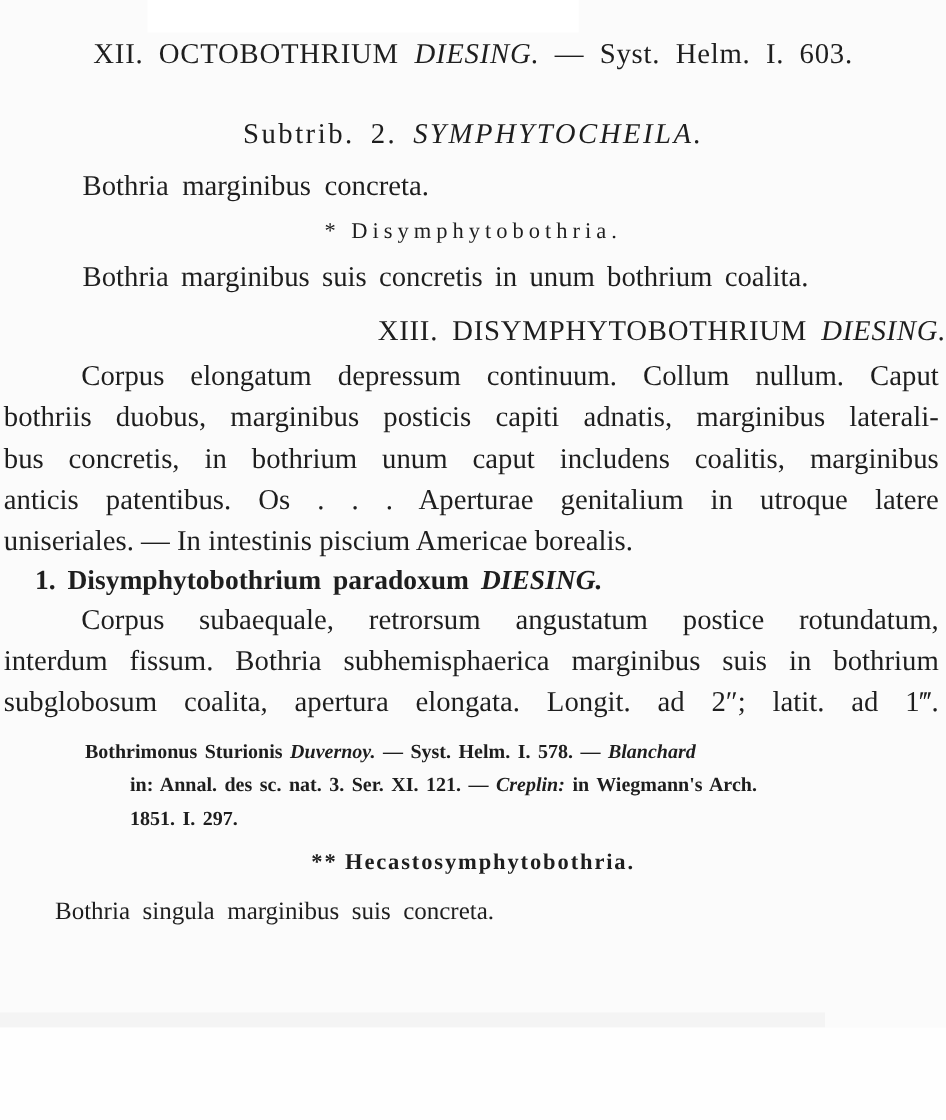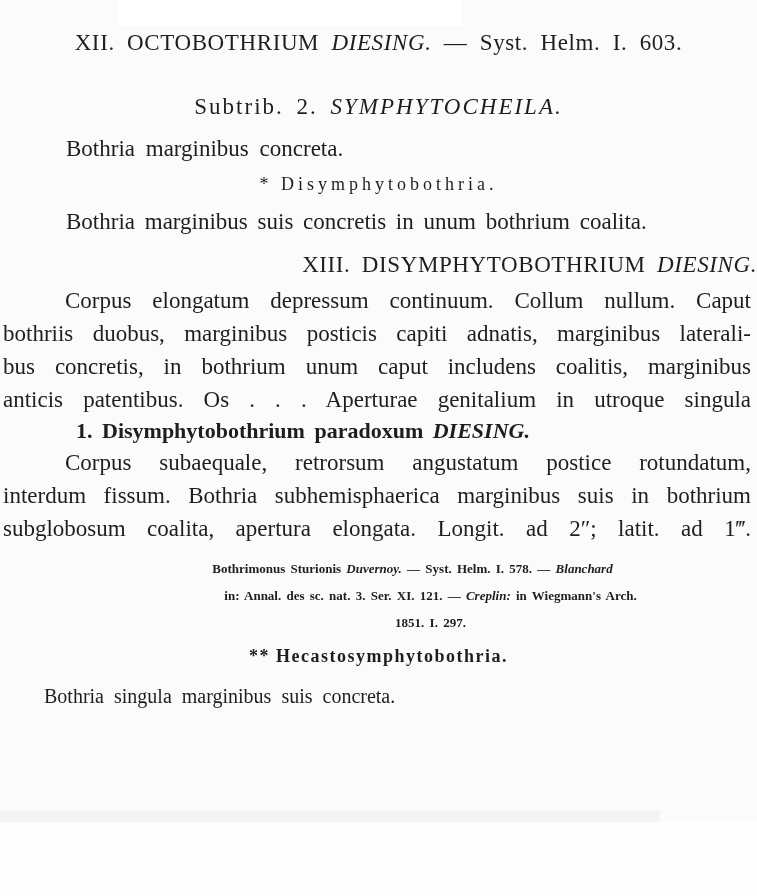--- a/index.html
+++ b/index.html
@@ -80,30 +80,28 @@
   .para1 { margin-top: 4px; }
   .bl { }
   .jl { text-align: justify; text-align-last: justify; }
   .ind { padding-left: 62px; }
   .sp-head {
     padding-left: 28px;
     font-size: 22px;
     font-weight: bold;
     line-height: 30px;
     word-spacing: 4px;
-    margin-left: 48px;
   }
   .refblock {
     margin-top: 10px;
-    font-size: 13px;
+    font-size: 16px;
     font-weight: bold;
     line-height: 27px;
     word-spacing: 2px;
     white-space: nowrap;
-    text-align: center;
   }
   .ref-l1 { padding-left: 68px; }
   .ref-l2, .ref-l3 { padding-left: 104px; }
   .group-2star {
     margin-top: 8px;
     text-align: center;
     font-size: 18px;
     font-weight: bold;
     letter-spacing: 1.5px;
     line-height: 24px;
@@ -144,21 +142,22 @@
 
   <div class="keyline key2">Bothria marginibus suis concretis in unum bothrium coalita.</div>
 
   <div class="h13"><span>XIII. DISYMPHYTOBOTHRIUM </span><span class="it">DIESING.</span></div>
 
 
   <div class="para para1">
     <div class="bl jl ind">Corpus elongatum depressum continuum. Collum nullum. Caput</div>
     <div class="bl jl">bothriis duobus, marginibus posticis capiti adnatis, marginibus laterali-</div>
     <div class="bl jl">bus concretis, in bothrium unum caput includens coalitis, marginibus</div>
-    <div class="bl jl">anticis patentibus. Os . . . Aperturae genitalium in utroque singula</div>
+    <div class="bl jl">anticis patentibus. Os . . . Aperturae genitalium in utroque latere</div>
+    <div class="bl">uniseriales. — In intestinis piscium Americae borealis.</div>
   </div>
 
   <div class="sp-head"><span>1. Disymphytobothrium paradoxum </span><span class="it">DIESING.</span></div>
 
   <div class="para para2">
     <div class="bl jl ind">Corpus subaequale, retrorsum angustatum postice rotundatum,</div>
     <div class="bl jl">interdum fissum. Bothria subhemisphaerica marginibus suis in bothrium</div>
     <div class="bl jl">subglobosum coalita, apertura elongata. Longit. ad 2″; latit. ad 1‴.</div>
   </div>
 

